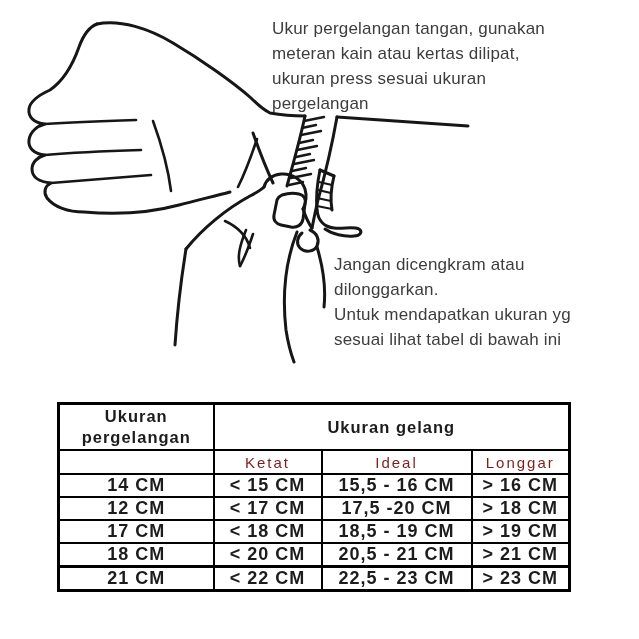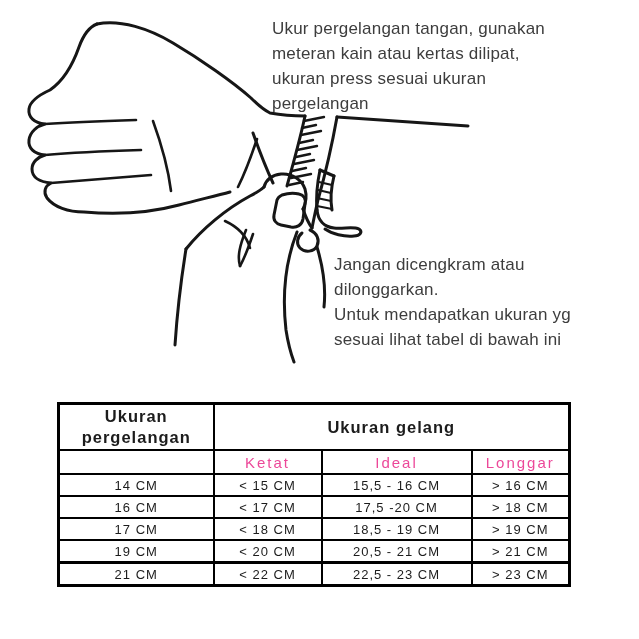--- a/index.html
+++ b/index.html
@@ -49,27 +49,28 @@
     font-weight: bold;
     letter-spacing: 1px;
     height: 44px;
     line-height: 21px;
     white-space: pre-line;
   }
   .size-table .sub-head {
     font-weight: normal;
     font-size: 15px;
     letter-spacing: 2px;
-    color: #ec4899;
+    color: #7f1d1d;
     height: 22px;
   }
   .size-table td {
-    font-size: 13px;
+    font-size: 18px;
     letter-spacing: 1px;
     height: 20px;
+    font-weight: bold;
   }
   .size-table tr.thick-bottom td { border-bottom-width: 3px; }
 
   .col-wrist   { width: 155px; }
   .col-ketat   { width: 108px; }
   .col-ideal   { width: 150px; }
   .col-longgar { width: 98px;  }
 </style>
 </head>
 <body>
@@ -183,33 +184,33 @@
         <th class="sub-head">Longgar</th>
       </tr>
 
       <tr>
         <td>14 CM</td>
         <td>&lt; 15 CM</td>
         <td>15,5 - 16 CM</td>
         <td>&gt; 16 CM</td>
       </tr>
       <tr>
-        <td>16 CM</td>
+        <td>12 CM</td>
         <td>&lt; 17 CM</td>
         <td>17,5 -20 CM</td>
         <td>&gt; 18 CM</td>
       </tr>
       <tr>
         <td>17 CM</td>
         <td>&lt; 18 CM</td>
         <td>18,5 - 19 CM</td>
         <td>&gt; 19 CM</td>
       </tr>
       <tr class="thick-bottom">
-        <td>19 CM</td>
+        <td>18 CM</td>
         <td>&lt; 20 CM</td>
         <td>20,5 - 21 CM</td>
         <td>&gt; 21 CM</td>
       </tr>
       <tr>
         <td>21 CM</td>
         <td>&lt; 22 CM</td>
         <td>22,5 - 23 CM</td>
         <td>&gt; 23 CM</td>
       </tr>

